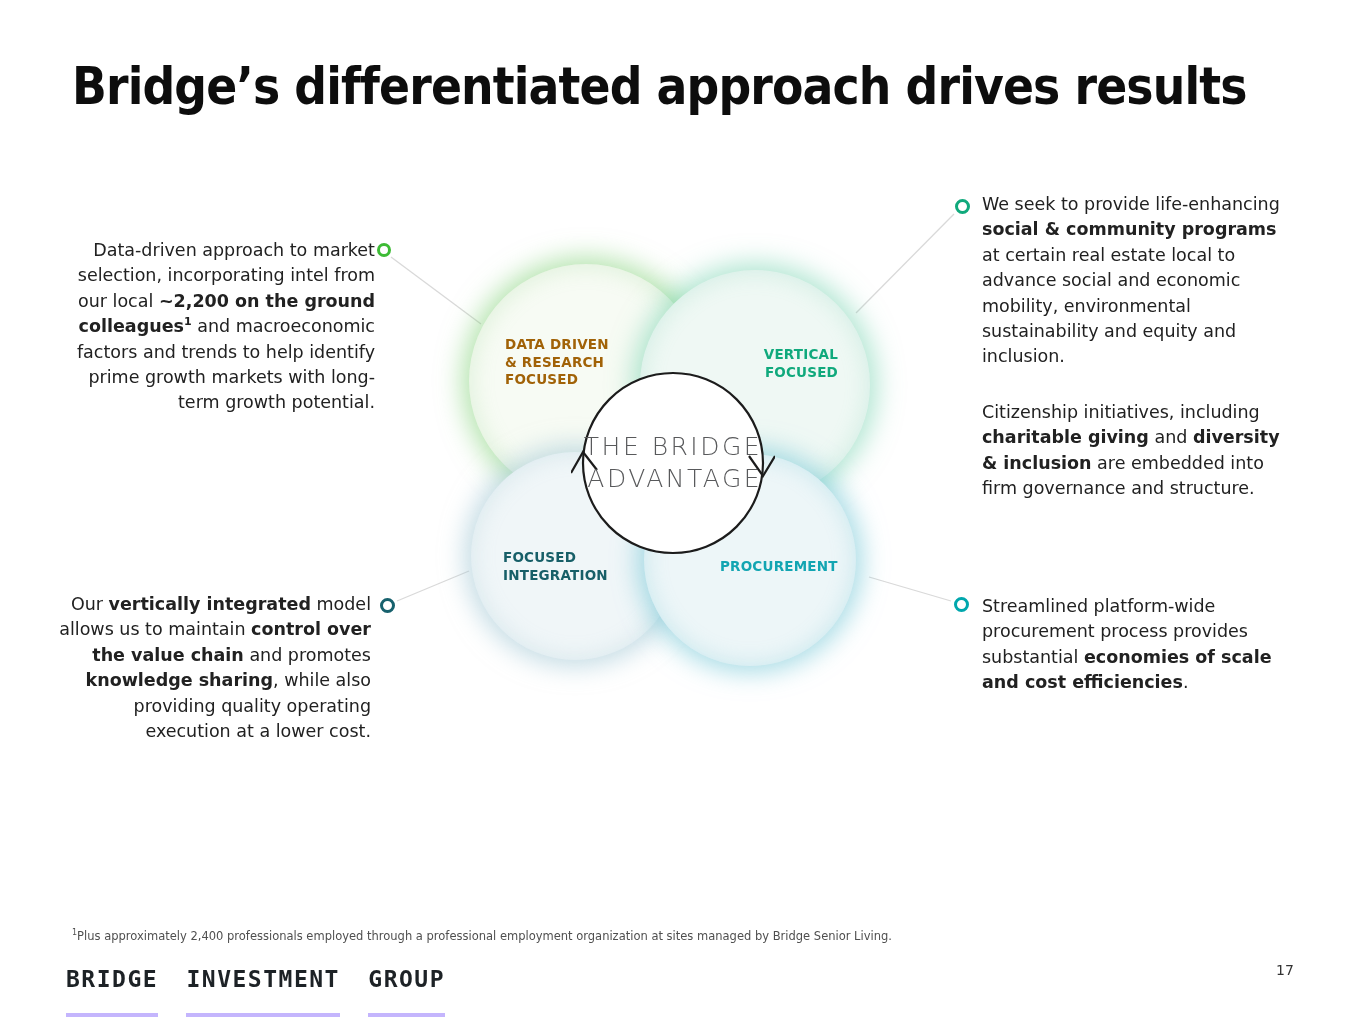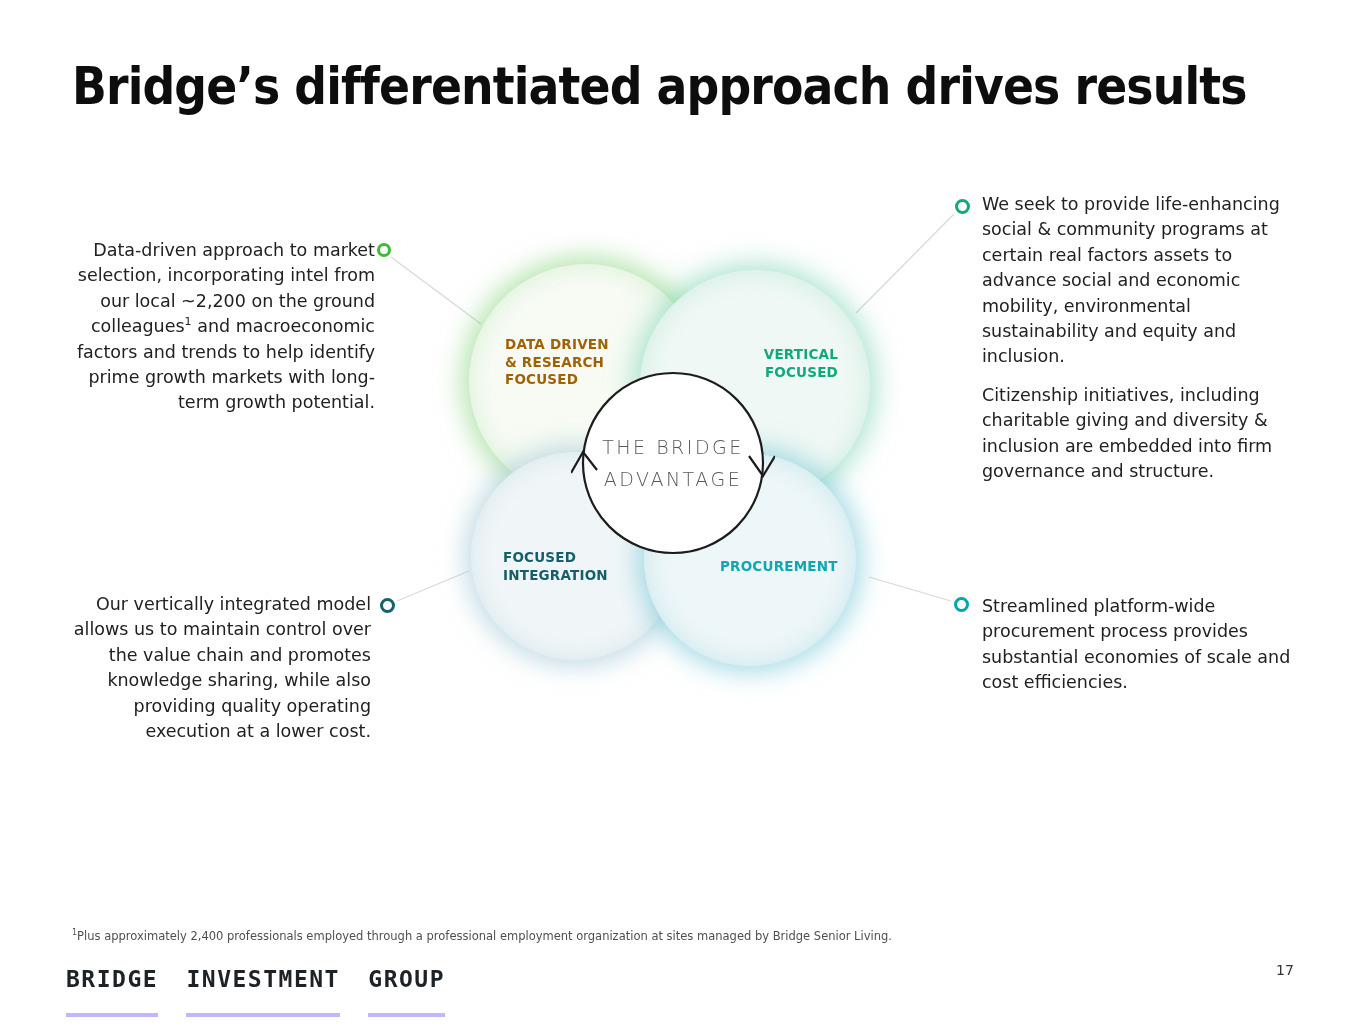--- a/index.html
+++ b/index.html
@@ -53,22 +53,22 @@
 
   
   .callout {
     position: absolute;
     width: 312px;
     font-size: 17.5px;
     line-height: 25.4px;
     color: #212121;
     z-index: 2;
   }
-  .callout p + p { margin-top: 13px; }
-  .callout .b { font-weight: 400; }
+  .callout p + p { margin-top: 30px; }
+  .callout .b { font-weight: 700; }
   .callout sup { font-size: 11px; vertical-align: super; line-height: 0; }
   .callout-left { text-align: right; }
   .callout-market { left: 63px; top: 238px; }
   .callout-vertical { left: 59px; top: 592px; }
   .callout-community { left: 982px; top: 192px; }
   .callout-procurement { left: 982px; top: 594px; }
 
   
   .diagram {
     position: absolute;
@@ -119,25 +119,25 @@
   }
   .center-ring svg { position: absolute; left: 0; top: 0; }
   .center-text {
     position: absolute;
     left: 0; top: 0;
     width: 204px; height: 204px;
     display: flex;
     flex-direction: column;
     align-items: center;
     justify-content: center;
-    font-size: 19px;
+    font-size: 25px;
     font-weight: 300;
     letter-spacing: 2.5px;
     color: #58595b;
-    text-align: center;
+    text-align: right;
     line-height: 32px;
     white-space: pre-line;
   }
 
   
   .footnote {
     position: absolute;
     left: 72px; top: 928px;
     font-size: 11.5px;
     color: #4f4f4f;
@@ -194,21 +194,21 @@
   <span class="bullet-ring bullet-br"></span>
 
   <div class="callout callout-left callout-market">
     <p><span>Data-driven approach to market selection, incorporating intel from our local </span><span class="b">~2,200 on the ground colleagues</span><sup class="b">1</sup><span> and macroeconomic factors and trends to help identify prime growth markets with long-term growth potential.</span></p>
   </div>
   <div class="callout callout-left callout-vertical">
     <p><span>Our </span><span class="b">vertically integrated</span><span> model allows us to maintain </span><span class="b">control over the value chain</span><span> and promotes </span><span class="b">knowledge sharing</span><span>, while also providing quality operating execution at a lower cost.</span></p>
   </div>
 
   <div class="callout callout-community">
-    <p><span>We seek to provide life-enhancing </span><span class="b">social &amp; community programs</span><span> at certain real factors assets to advance social and economic mobility, environmental sustainability and equity and inclusion.</span></p>
+    <p><span>We seek to provide life-enhancing </span><span class="b">social &amp; community programs</span><span> at certain real estate local to advance social and economic mobility, environmental sustainability and equity and inclusion.</span></p>
     <p><span>Citizenship initiatives, including </span><span class="b">charitable giving</span><span> and </span><span class="b">diversity &amp; inclusion</span><span> are embedded into firm governance and structure.</span></p>
   </div>
   <div class="callout callout-procurement">
     <p><span>Streamlined platform-wide procurement process provides substantial </span><span class="b">economies of scale and cost efficiencies</span><span>.</span></p>
   </div>
 
   <div class="diagram">
     <div class="big-circle circle-data"></div>
     <div class="big-circle circle-community"></div>
     <div class="big-circle circle-vertical"></div>

